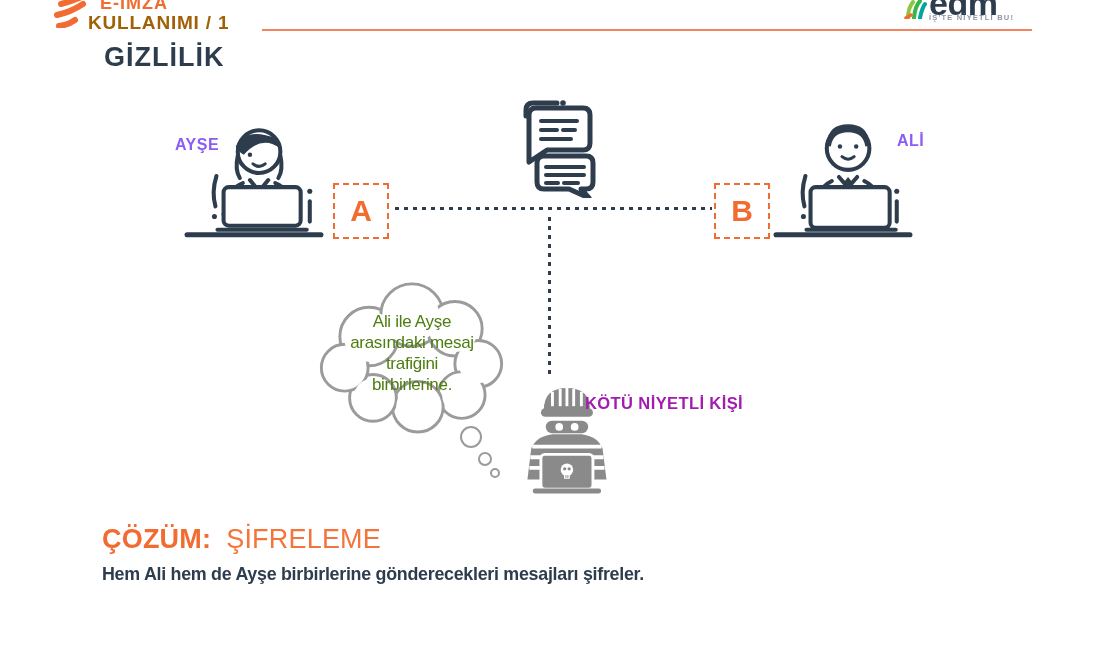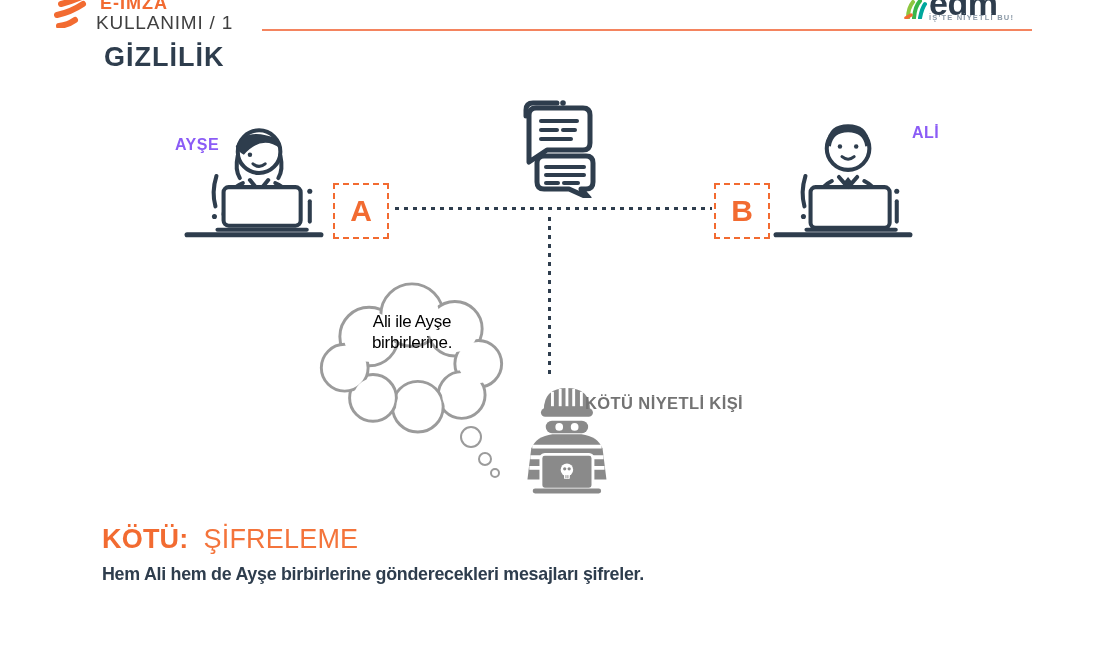--- a/index.html
+++ b/index.html
@@ -3,49 +3,49 @@
 <meta charset="utf-8">
 <style>
   html,body{margin:0;padding:0;background:#fff;}
   .slide{
     position:relative;width:1100px;height:625px;background:#ffffff;
     overflow:hidden;font-family:"Liberation Sans", sans-serif;
   }
   .abs{position:absolute;}
   
   .brand1{left:100px;top:-7px;font-size:18px;font-weight:800;color:#F26B31;letter-spacing:1px;}
-  .brand2{left:96px;top:12px;font-size:19px;font-weight:400;color:#404040;letter-spacing:0.8px;}
+  .brand2{left:88px;top:12px;font-size:19px;font-weight:700;color:#a16207;letter-spacing:0.8px;}
   .rule{left:262px;top:29px;width:770px;height:2px;background:#F4845F;}
   .edm-name{left:929px;top:-16px;font-size:34px;font-weight:700;color:#2E3D4D;letter-spacing:-0.5px;}
   .edm-tag{left:929px;top:13px;font-size:7.5px;font-weight:600;color:#8A98A6;letter-spacing:1.2px;}
   .title{left:96px;top:42px;font-size:27px;font-weight:800;color:#2E3D4D;letter-spacing:1px;margin-left:8px;}
   
   .person-label{font-size:16px;font-weight:700;color:#8b5cf6;letter-spacing:0.5px;}
   .ayse{left:175px;top:136px;}
-  .ali{left:897px;top:124px;margin-left:15px;}
+  .ali{left:897px;top:132px;}
   .node-box{
     width:56px;height:56px;border:2px dashed #F26B31;box-sizing:border-box;
     display:flex;align-items:center;justify-content:center;background:#fff;
   }
   .node-a{left:333px;top:183px;}
   .node-b{left:714px;top:183px;}
   .node-letter{font-size:30px;font-weight:800;color:#F26B31;line-height:1;}
   .hline{left:395px;top:207px;width:317px;height:2.5px;
     background:repeating-linear-gradient(90deg,#2E3D4D 0 4px,transparent 4px 9px);}
   .vline{left:548px;top:212px;width:2.5px;height:162px;
     background:repeating-linear-gradient(0deg,#2E3D4D 0 4px,transparent 4px 9px);}
   .thought-text{
     left:336px;top:311px;width:152px;text-align:center;
-    font-size:17px;line-height:21px;font-weight:500;color:#000000;letter-spacing:-0.3px;
+    font-size:17px;line-height:21px;font-weight:500;color:#4d7c0f;letter-spacing:-0.3px;
   }
   .trail-dot{border:2.5px solid #9B9B9B;border-radius:50%;background:#fff;box-sizing:border-box;}
   .dot1{left:460px;top:426px;width:22px;height:22px;}
   .dot2{left:478px;top:452px;width:14px;height:14px;}
   .dot3{left:490px;top:468px;width:10px;height:10px;}
-  .attacker-label{left:585px;top:394px;font-size:16.5px;font-weight:600;color:#737373;letter-spacing:0.4px;}
+  .attacker-label{left:585px;top:394px;font-size:16.5px;font-weight:600;color:#a21caf;letter-spacing:0.4px;}
   
   .solution{left:102px;top:524px;font-size:27px;letter-spacing:0.2px;}
   .solution .lbl{font-weight:800;color:#F26B31;}
   .solution .val{font-weight:500;color:#F4743B;margin-left:15px;}
   .desc{
     left:102px;top:563px;font-size:19px;font-weight:600;color:#2E3D4D;
     letter-spacing:-0.3px;transform:scaleX(0.94);transform-origin:left center;white-space:nowrap;
   }
 </style>
 </head>
@@ -169,20 +169,22 @@
       <circle cx="140" cy="50" r="24"></circle>
         <circle cx="164" cy="86" r="20"></circle>
       <circle cx="147" cy="118" r="20"></circle>
         <circle cx="102" cy="130" r="22"></circle>
       <circle cx="56" cy="121" r="20"></circle>
         <circle cx="27" cy="90" r="20"></circle>
     </g>
   </svg>
   <div class="abs thought-text">
     <span style="display:block">Ali ile Ayşe</span>
+    <span style="display:block">arasındaki mesaj</span>
+    <span style="display:block">trafiğini</span>
     <span style="display:block">birbirlerine.</span>
   </div>
   <div class="abs trail-dot dot1"></div>
   <div class="abs trail-dot dot2"></div>
   <div class="abs trail-dot dot3"></div>
 
   <svg class="abs" style="left:512px;top:381px;" width="106" height="114" viewBox="0 0 110 118">
     <g fill="#8A8A8A">
       <path d="M33,30 Q33,7 57,7 Q81,7 81,30 Z"></path>
       <rect x="30" y="28" width="54" height="9" rx="4.5"></rect>
@@ -208,17 +210,17 @@
     <circle cx="57" cy="92" r="6.5" fill="#ffffff"></circle>
     <circle cx="54.7" cy="91" r="1.7" fill="#8A8A8A"></circle>
     <circle cx="59.3" cy="91" r="1.7" fill="#8A8A8A"></circle>
     <rect x="54" y="97" width="6" height="4.5" rx="1" fill="#ffffff"></rect>
     <path d="M56,97.5 V101 M58,97.5 V101" stroke="#8A8A8A" stroke-width="1"></path>
     <path d="M24,114 H90" stroke="#8A8A8A" stroke-width="5" stroke-linecap="round"></path>
   </svg>
   <div class="abs attacker-label">KÖTÜ NİYETLİ KİŞİ</div>
 
   <div class="abs solution">
-    <span class="lbl">KÖTÜ:</span><span class="val">ŞİFRELEME</span>
+    <span class="lbl">ÇÖZÜM:</span><span class="val">ŞİFRELEME</span>
   </div>
   <div class="abs desc">Hem Ali hem de Ayşe birbirlerine gönderecekleri mesajları şifreler.</div>
 
 </div>
 
 </body></html>

